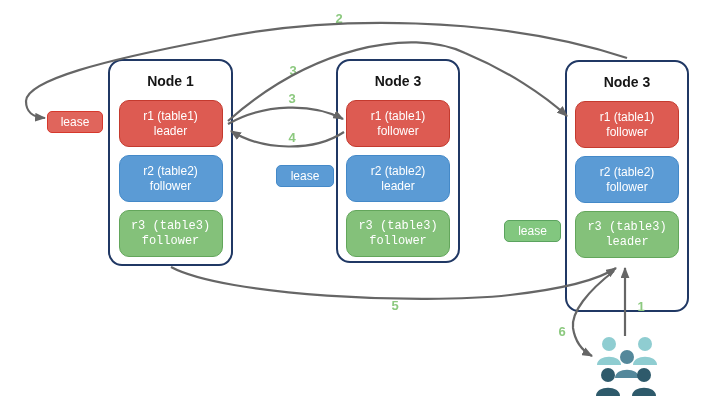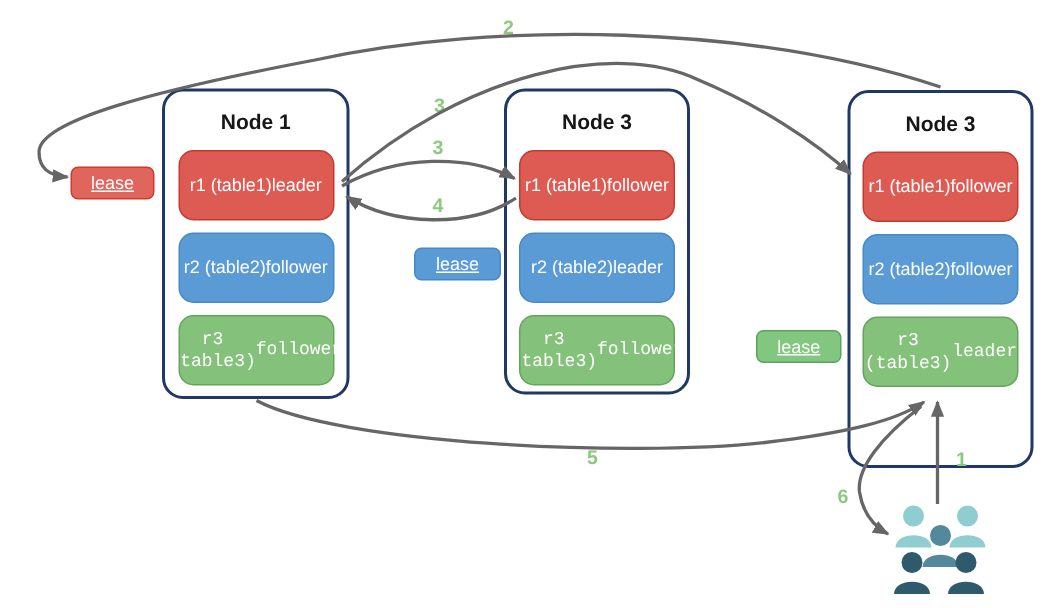--- a/index.html
+++ b/index.html
@@ -16,31 +16,31 @@
     border:2px solid var(--node-border,#203864); border-radius:14px;
     box-sizing:border-box;
   }
   .node-title {
     text-align:center; font-weight:bold; font-size:14px; color:#161616;
     margin-top:11px; height:18px; line-height:18px;
   }
   .replica {
     width:104px; height:47px; margin:8px auto 0; border-radius:10px;
     border:1.5px solid; box-sizing:border-box; color:#ffffff; font-size:12px;
-    line-height:1.25; display:flex; 
+    line-height:1.25; display:flex; flex-direction:column;
     align-items:center; justify-content:center; text-align:center;
   }
   .replica.first { margin-top:10px; }
   .replica.red   { background:var(--replica-red,#DD5B52);   border-color:var(--replica-red-border,#C43A2E); }
   .replica.blue  { background:var(--replica-blue,#5B9BD5);  border-color:var(--replica-blue-border,#4489C8); }
   .replica.green { background:var(--replica-green,#84C17A); border-color:var(--replica-green-border,#63A65B);font-family:Liberation Mono, monospace; }
 
   .lease {
     position:absolute; box-sizing:border-box; border-radius:5px; border:1.5px solid;
-    color:#ffffff; font-size:12px; display:flex; align-items:center; justify-content:center;text-decoration:underline;
+    color:#ffffff; font-size:12px; display:flex; align-items:center; justify-content:center;
   }
   .lease.red   { background:var(--lease-red,#E0655C);   border-color:var(--lease-red-border,#D6382C); }
   .lease.blue  { background:var(--lease-blue,#5B9BD5);  border-color:var(--lease-blue-border,#4489C8); }
   .lease.green { background:var(--lease-green,#82C77F); border-color:var(--lease-green-border,#5BA35F); }
 
   .step {
     position:absolute; transform:translate(-50%,-50%);
     font-weight:bold; font-size:13px; color:var(--step-label,#8CC97F);
   }
   .people { position:absolute; }

